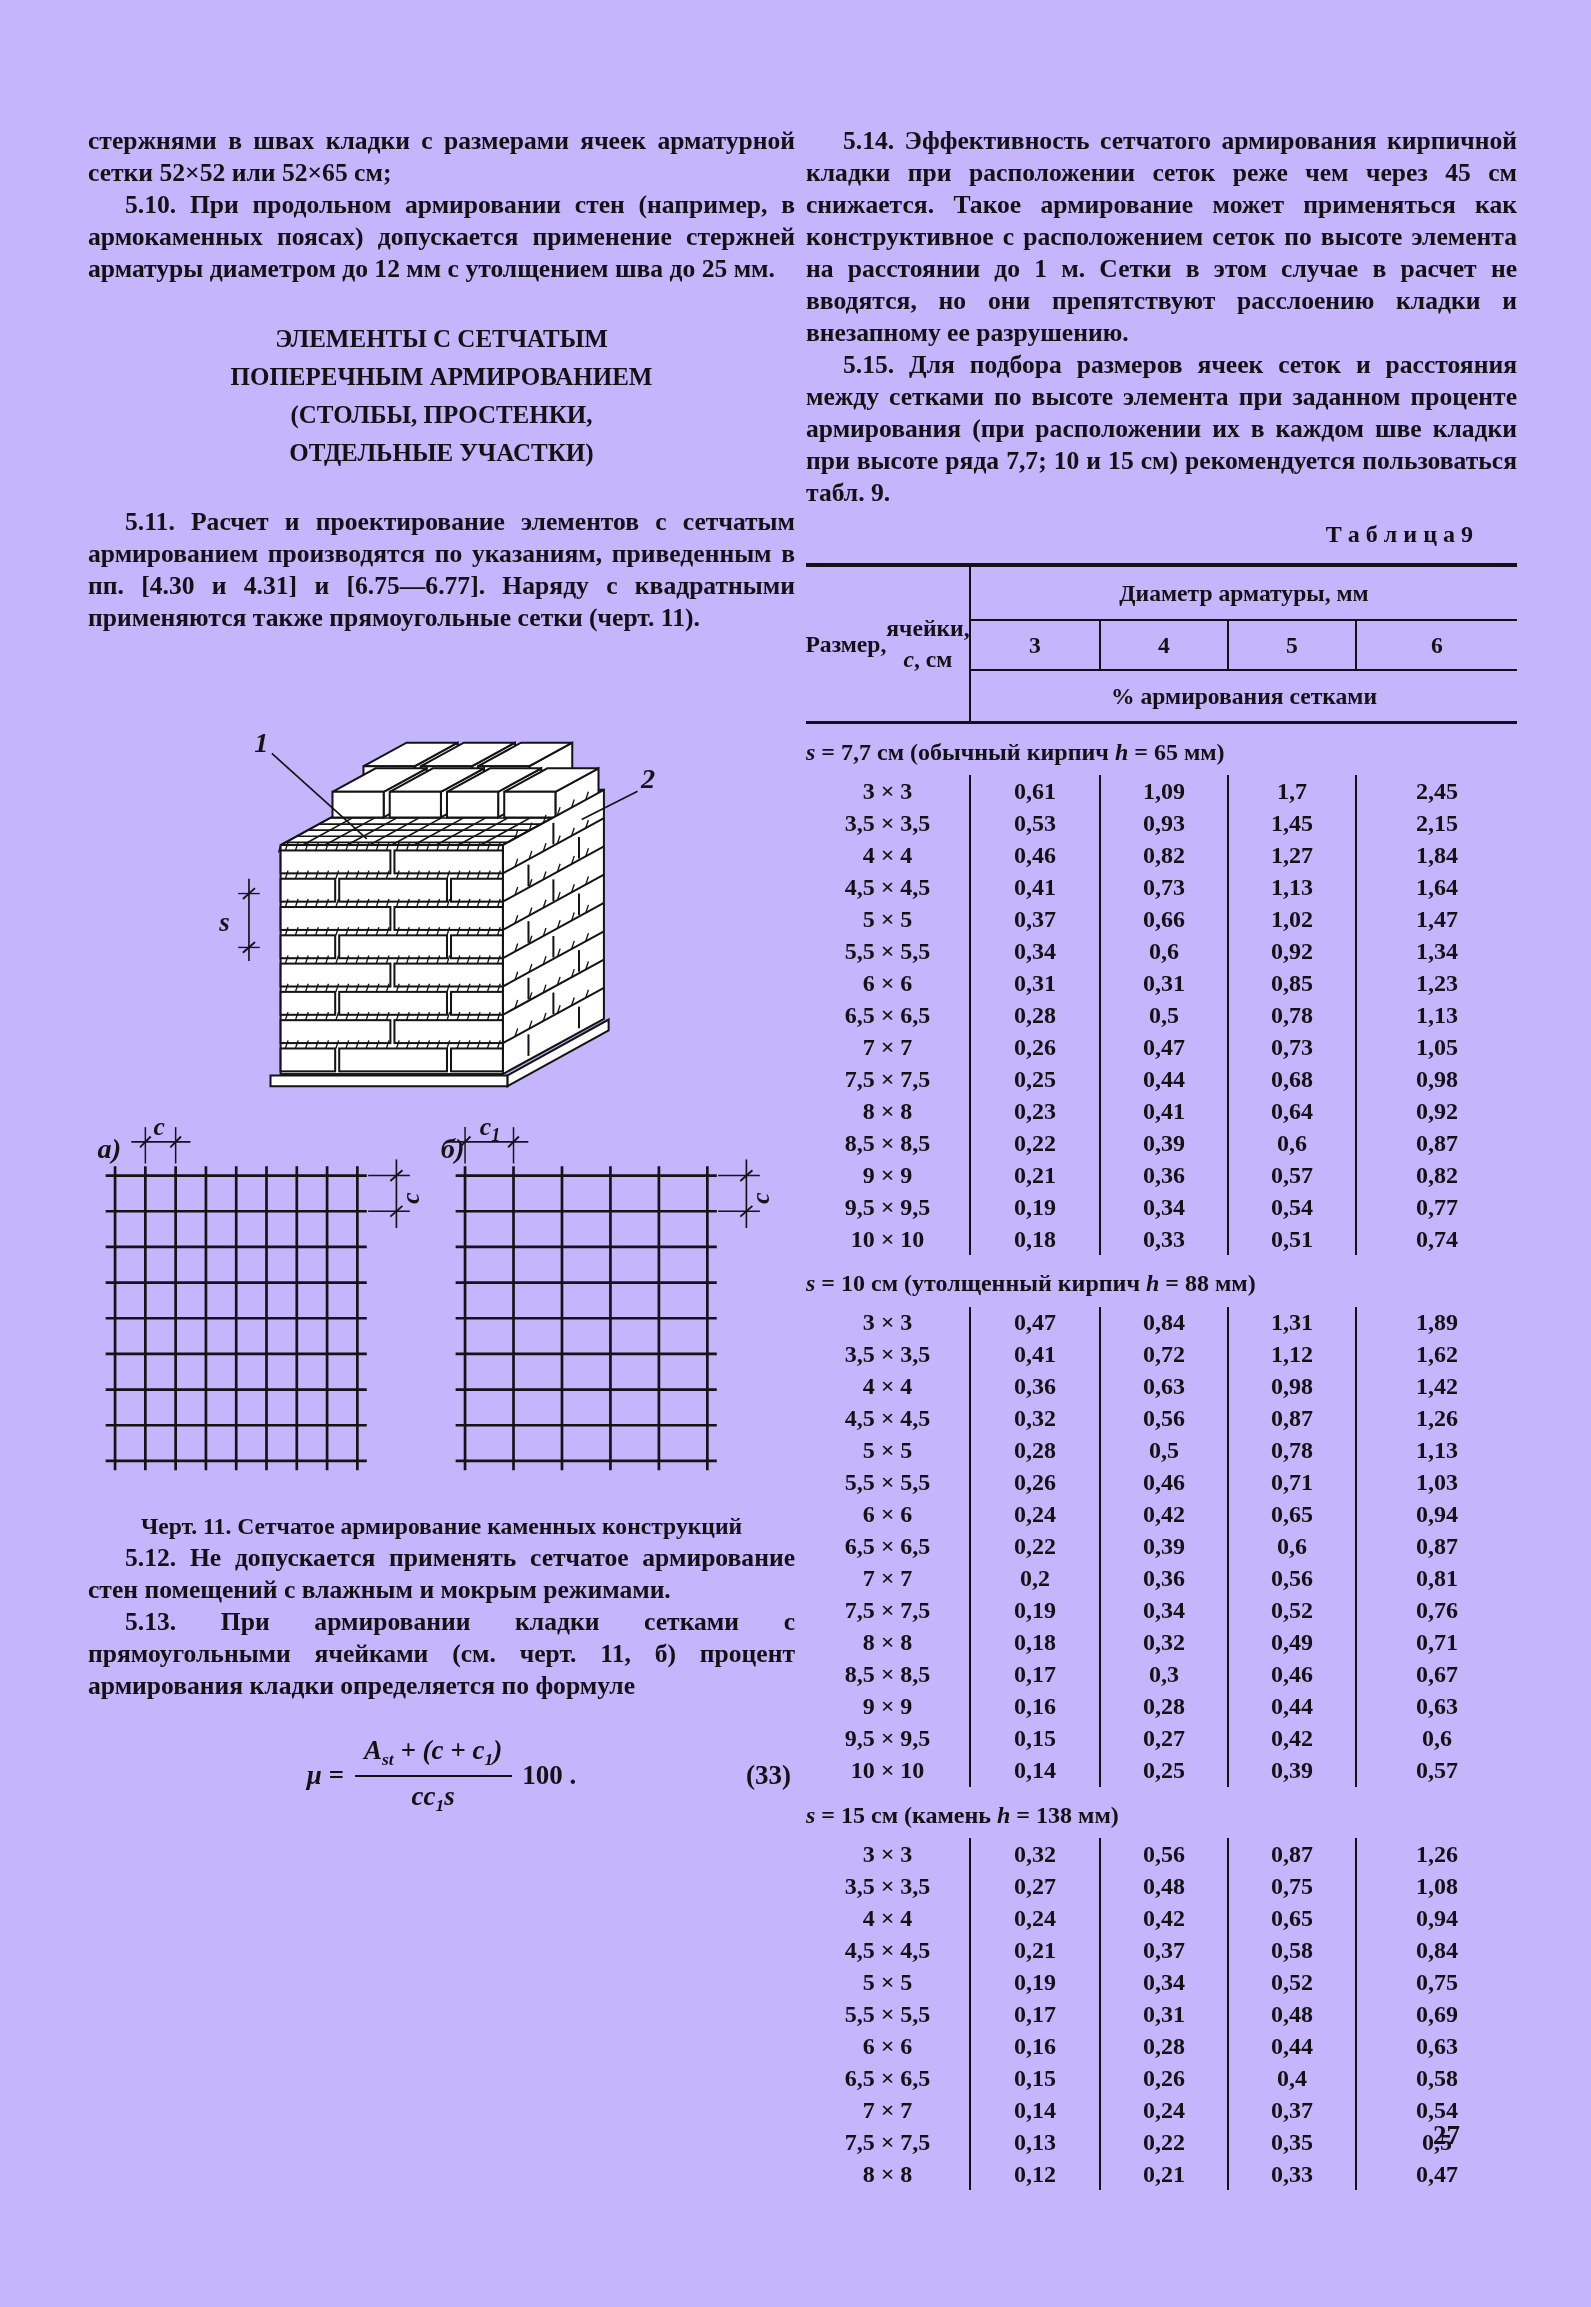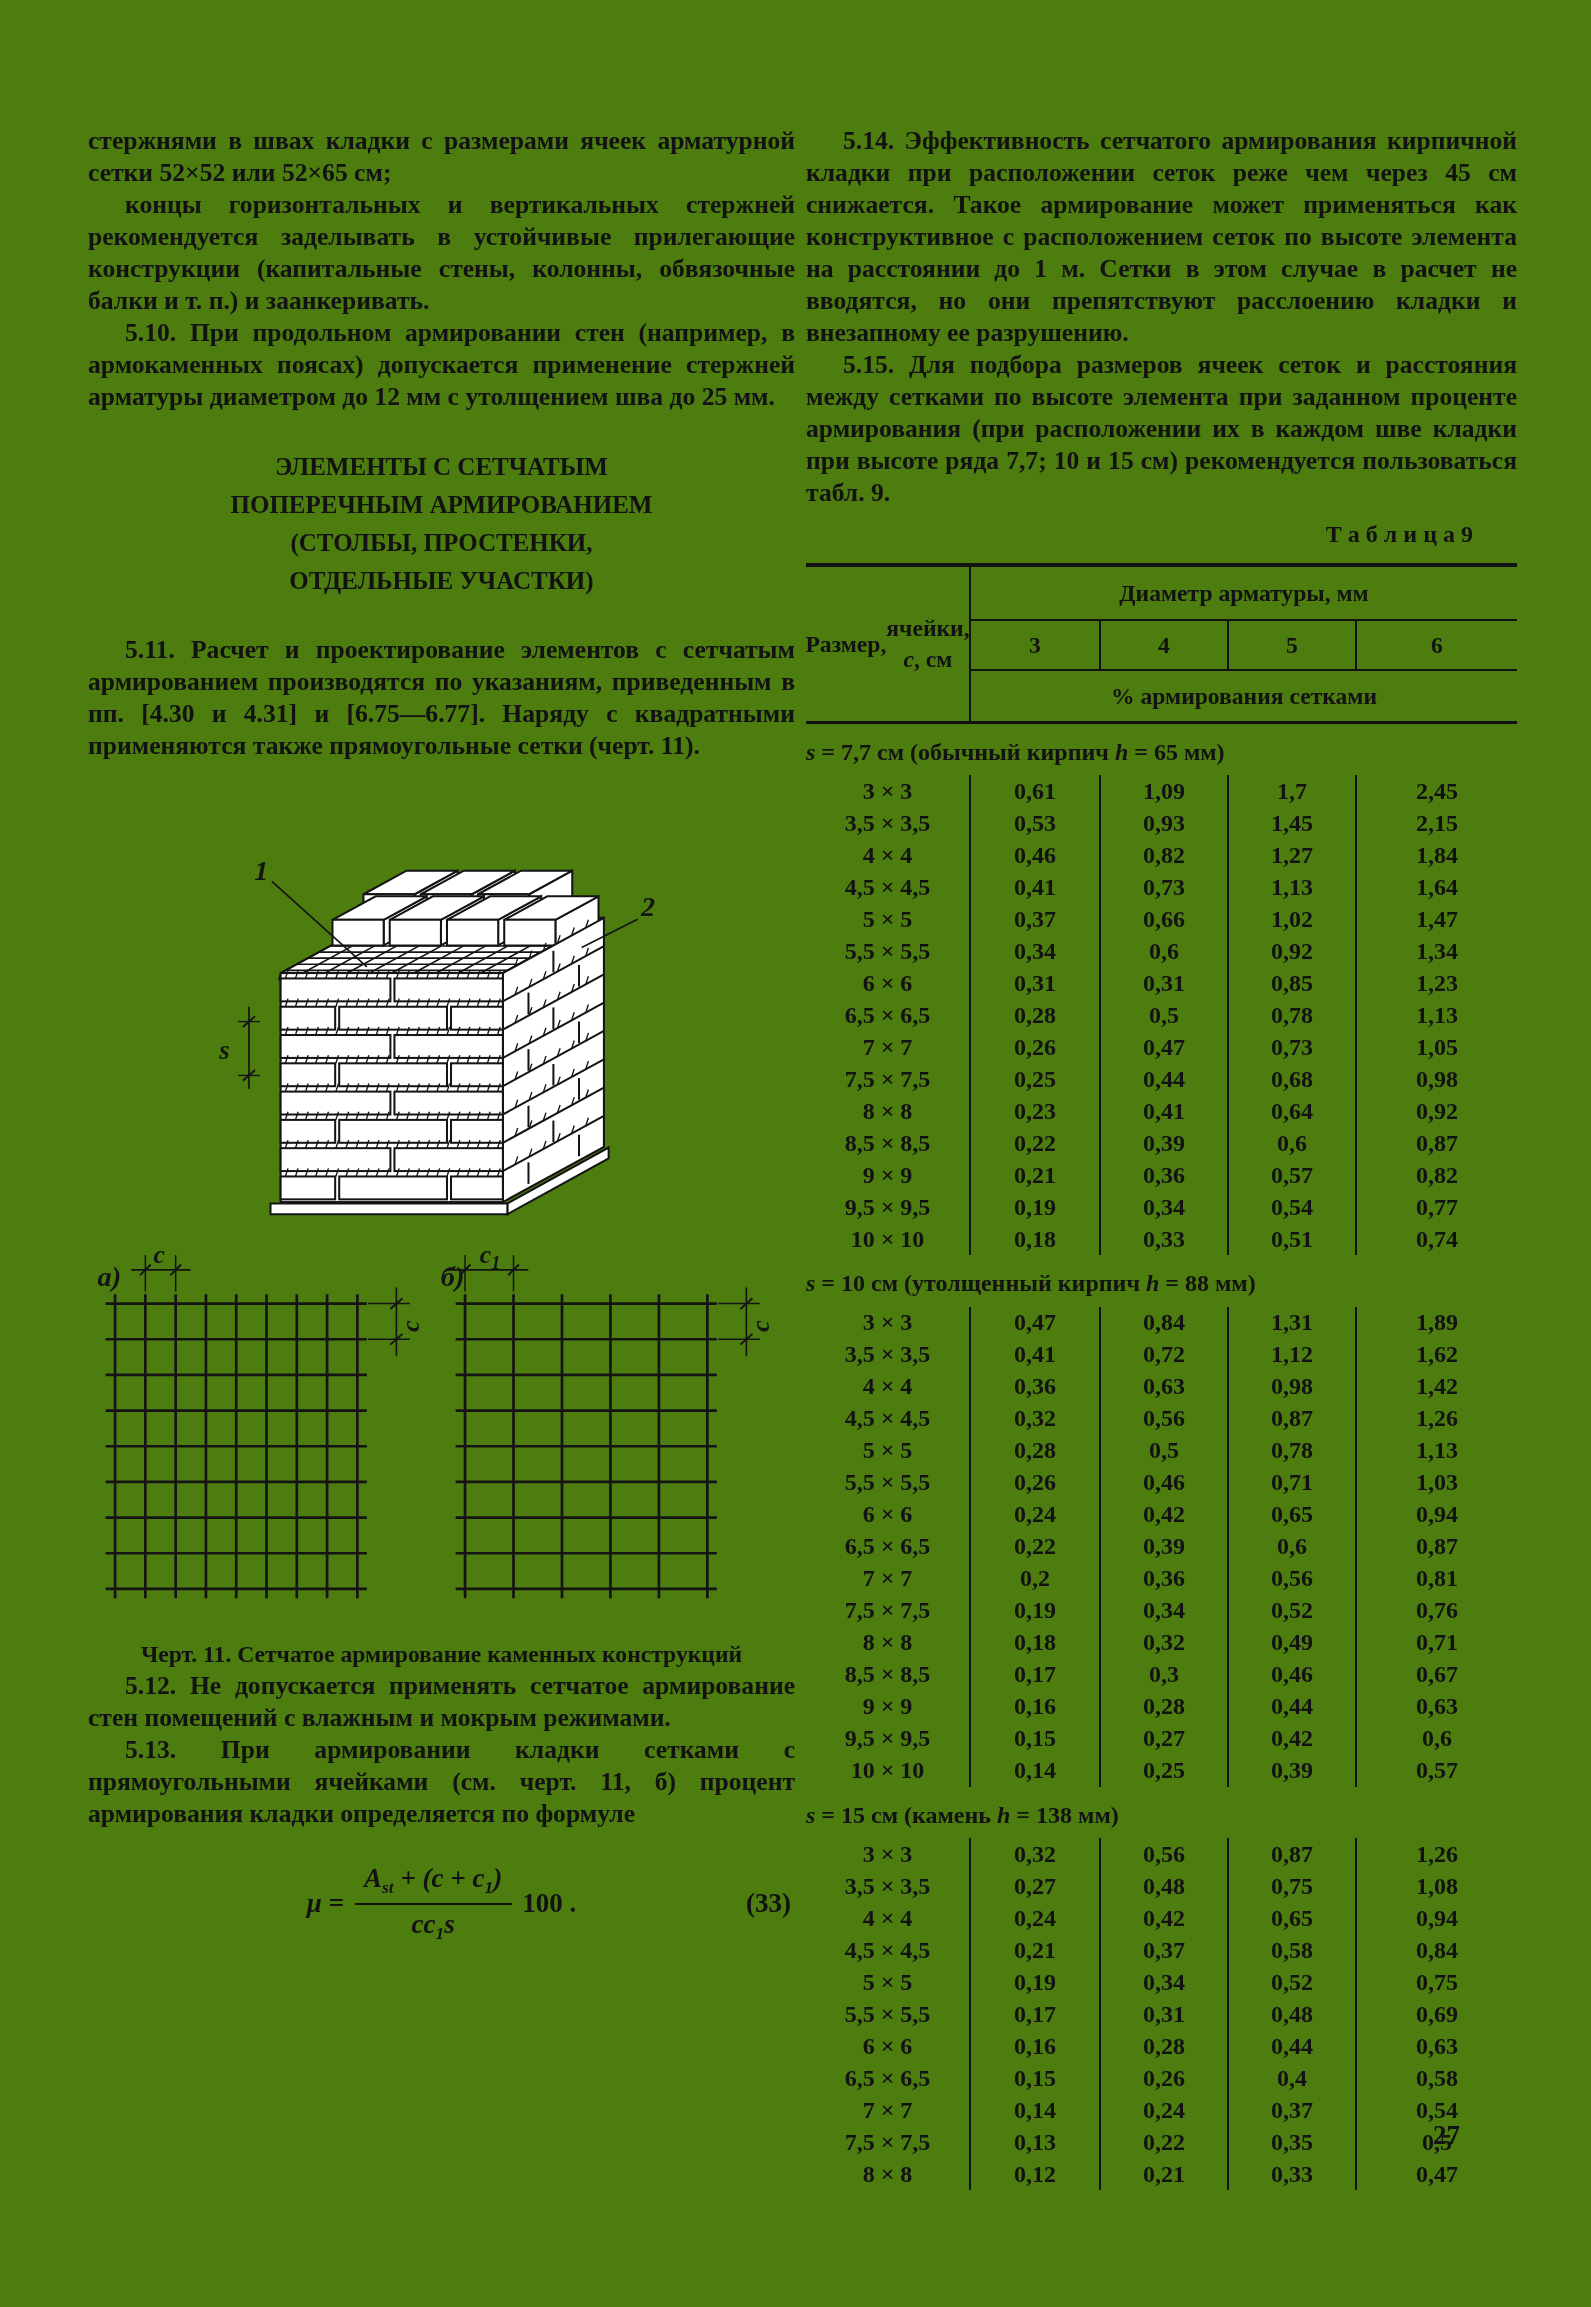--- a/index.html
+++ b/index.html
@@ -1,16 +1,16 @@
 <!DOCTYPE html>
 <html style="font-size:10.8px"><head>
 <meta charset="utf-8">
 <style>
   html,body{margin:0;padding:0;background:#e8e8e4;}
-  .page{position:relative;width:1591px;height:2307px;background:#4d7c0f;
+  .page{position:relative;width:1591px;height:2307px;background:#c4b5fd;
         font-family:"Liberation Serif","DejaVu Serif",serif;color:#121212;
         font-weight:700;overflow:hidden;}
   .col{position:absolute;top:125px;}
   .col-left{left:88px;width:707px;}
   .col-right{left:806px;width:711px;}
   p.body{margin:0;font-size:25.6px;line-height:32px;text-align:justify;}
   p.body.ind{text-indent:37px;}
   .ital{font-style:italic;}
   .heading{margin:35px 0 34px;text-align:center;font-size:25px;line-height:38px;font-family:Liberation Serif, serif;}
   .fig-pillar{display:block;margin:9.4px 0 0 115px;}
@@ -46,21 +46,20 @@
   svg text{font-family:"Liberation Serif","DejaVu Serif",serif;font-weight:700;
            font-style:italic;fill:#141414;}
 </style>
 </head>
 <body>
 
 <div class="page" style="color: rgb(18, 18, 18);">
 
   <div class="col col-left">
     <p class="body">стержнями в швах кладки с размерами ячеек арматурной сетки 52×52 или 52×65 см;</p>
-    <p class="body ind">концы горизонтальных и вертикальных стержней рекомендуется заделывать в устойчивые прилегающие конструкции (капитальные стены, колонны, обвязочные балки и т. п.) и заанкеривать.</p>
     <p class="body ind"><span>5.10.</span><span> При продольном армировании стен (например, в армокаменных поясах) допускается применение стержней арматуры диаметром до 12 мм с утолщением шва до 25 мм.</span></p>
 
     <div class="heading">
       <div>ЭЛЕМЕНТЫ С СЕТЧАТЫМ</div>
       <div>ПОПЕРЕЧНЫМ АРМИРОВАНИЕМ</div>
       <div>(СТОЛБЫ, ПРОСТЕНКИ,</div>
       <div>ОТДЕЛЬНЫЕ УЧАСТКИ)</div>
     </div>
 
     <p class="body ind"><span>5.11.</span><span> Расчет и проектирование элементов с сетчатым армированием производятся по указаниям, приведенным в пп. [4.30 и 4.31] и [6.75—6.77]. Наряду с квадратными применяются также прямоугольные сетки (черт. 11).</span></p>

